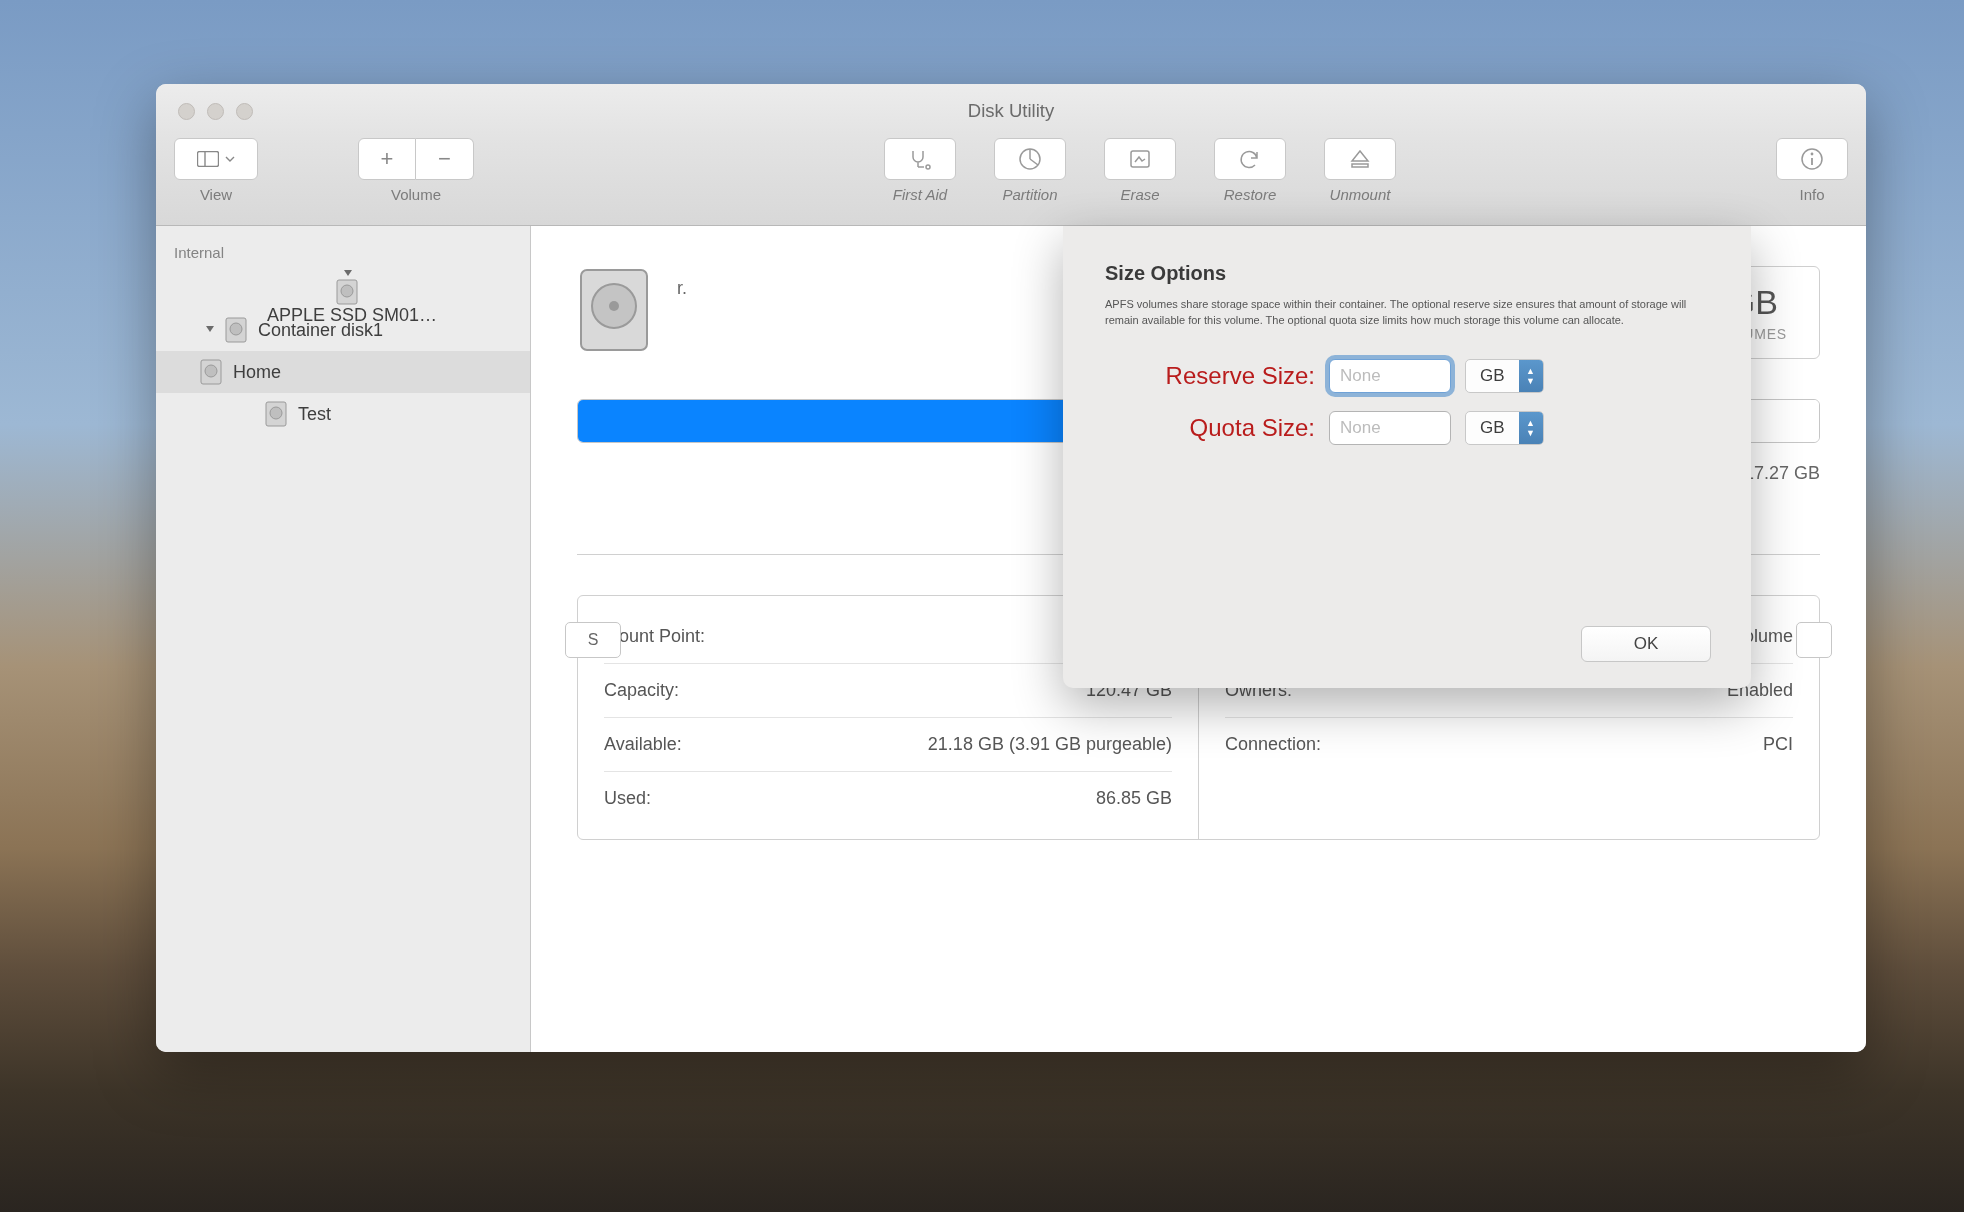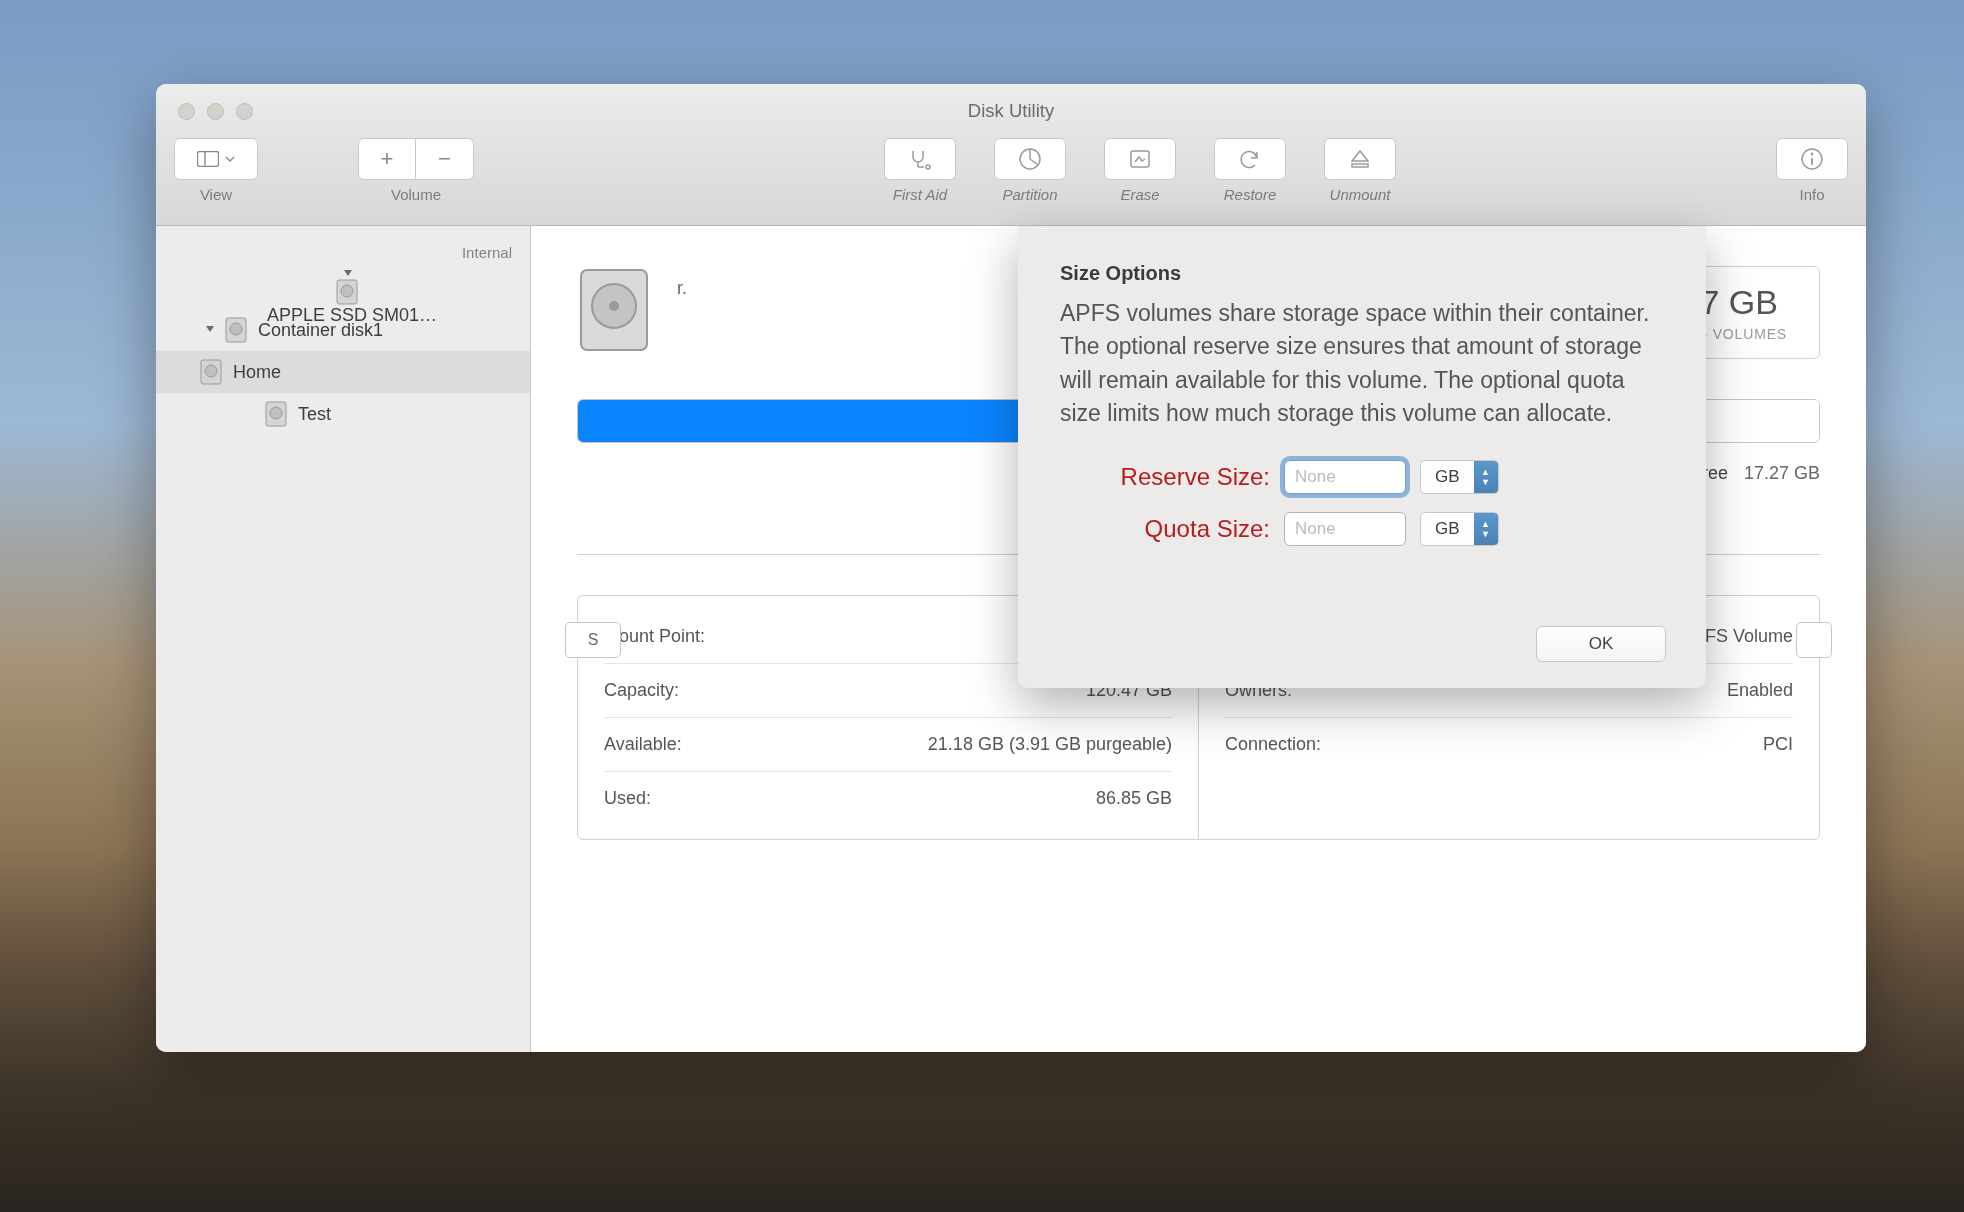--- a/index.html
+++ b/index.html
@@ -47,21 +47,21 @@
   cursor: default;
 }
 .tool-seg .tool-btn:first-child { border-radius: 6px 0 0 6px; }
 .tool-seg .tool-btn:last-child { border-radius: 0 6px 6px 0; border-left: none; }
 .tool-single { display: flex; flex-direction: column; align-items: center; margin: 0 14px; }
 .tool-label { font-size: 15px; color: #7c7c7c; margin-top: 6px; }
 .toolbar-center { flex: 1; display: flex; justify-content: center; }
 .toolbar-center-inner { display: flex; gap: 10px; font-style: italic; }
 .toolbar-right { display: flex; flex-direction: column; align-items: center;}
 .body { display: flex; height: calc(100% - 142px); }
-.sidebar { width: 375px; background: #ececec; border-right: 1px solid #c8c8c8; padding-top: 12px; text-align: right; }
+.sidebar { width: 375px; background: #ececec; border-right: 1px solid #c8c8c8; padding-top: 12px; }
 .sidebar-header { font-size: 15px; color: #848484; padding: 6px 18px; }
 .tree-row { display: flex; align-items: center; height: 42px; font-size: 18px; color: #3e3e3e; padding-left: 18px; cursor: default;}
 .tree-row.l1 { padding-left: 18px; flex-direction: column;}
 .tree-row.l2 { padding-left: 48px;}
 .tree-row.l3 { padding-left: 108px;}
 .tree-row.sel { background: #dcdcdc; padding-left: 43px; }
 .disclosure { width: 14px; height: 14px; margin-right: 6px; color: #6b6b6b;}
 .disk-icon { width: 24px; height: 30px; margin-right: 10px; display:inline-flex; align-items:center; justify-content:center;}
 .main { flex: 1; background: #fff; position: relative; padding: 40px 46px 30px 46px; }
 .summary-row { display: flex; align-items: flex-start; gap: 20px; margin-bottom: 40px;}
@@ -76,29 +76,29 @@
 .free-row { display: flex; justify-content: flex-end; gap: 16px; color: #666; font-size: 18px; margin-bottom: 70px;}
 .free-label { color: #444; font-weight:500;}
 .info-grid { border: 1px solid #d0d0d0; border-radius: 6px; display: flex; padding: 0; }
 .info-col { flex: 1; padding: 14px 26px;}
 .info-col:first-child { border-right: 1px solid #d0d0d0;}
 .info-row { display: flex; justify-content: space-between; padding: 16px 0; border-bottom: 1px solid #e4e4e4; font-size: 18px; color: #565656;}
 .info-row:last-child { border-bottom: none;}
 .sep-line { height:1px; background:#d0d0d0; margin-bottom:40px;}
 .sheet {
   position: absolute;
-  top: 0; left: 487px;
+  top: 0; left: 532px;
   width: 688px; height: 462px;
   background: #ecebea;
   border-radius: 0 0 10px 10px;
   box-shadow: 0 18px 50px rgba(0,0,0,0.3);
   padding: 36px 42px 30px 42px;
 }
 .sheet-title { font-size: 20px; font-weight: 600; color: #3a3a3a; margin-bottom: 12px; }
-.sheet-desc { font-size: 23px; color: #555; line-height: 1.45; margin-bottom: 30px;}
+.sheet-desc { font-size: 11px; color: #555; line-height: 1.45; margin-bottom: 30px;}
 .field-row { display: flex; align-items: center; margin-bottom: 18px; gap: 14px;}
 .field-label { width: 210px; text-align: right; font-size: 24px; color: #b91c1c;}
 .text-input { width: 122px; height: 34px; background: #fff; border: 1px solid #b4b4b4; border-radius: 6px; padding: 0 10px; font-size: 17px; color: #333;}
 .text-input.focus { box-shadow: 0 0 0 4px #8db3d8; border-color: #6fa2d7;}
 .text-input::placeholder { color: #bcbcbc;}
 .select-wrap { display: flex; align-items: stretch; height: 34px; border: 1px solid #c8c8c8; border-radius: 5px; overflow: hidden; background: #fdfdfd;}
 .select-lbl { padding: 0 14px; display: flex; align-items: center; font-size: 17px; color: #3d3d3d;}
 .select-stepper { width: 24px; background: linear-gradient(#5b97cc,#4a82b6); display: flex; flex-direction: column; align-items:center; justify-content:center; color:#fff; font-size:9px;}
 .ok-btn {
   position: absolute; bottom: 26px; right: 40px;

